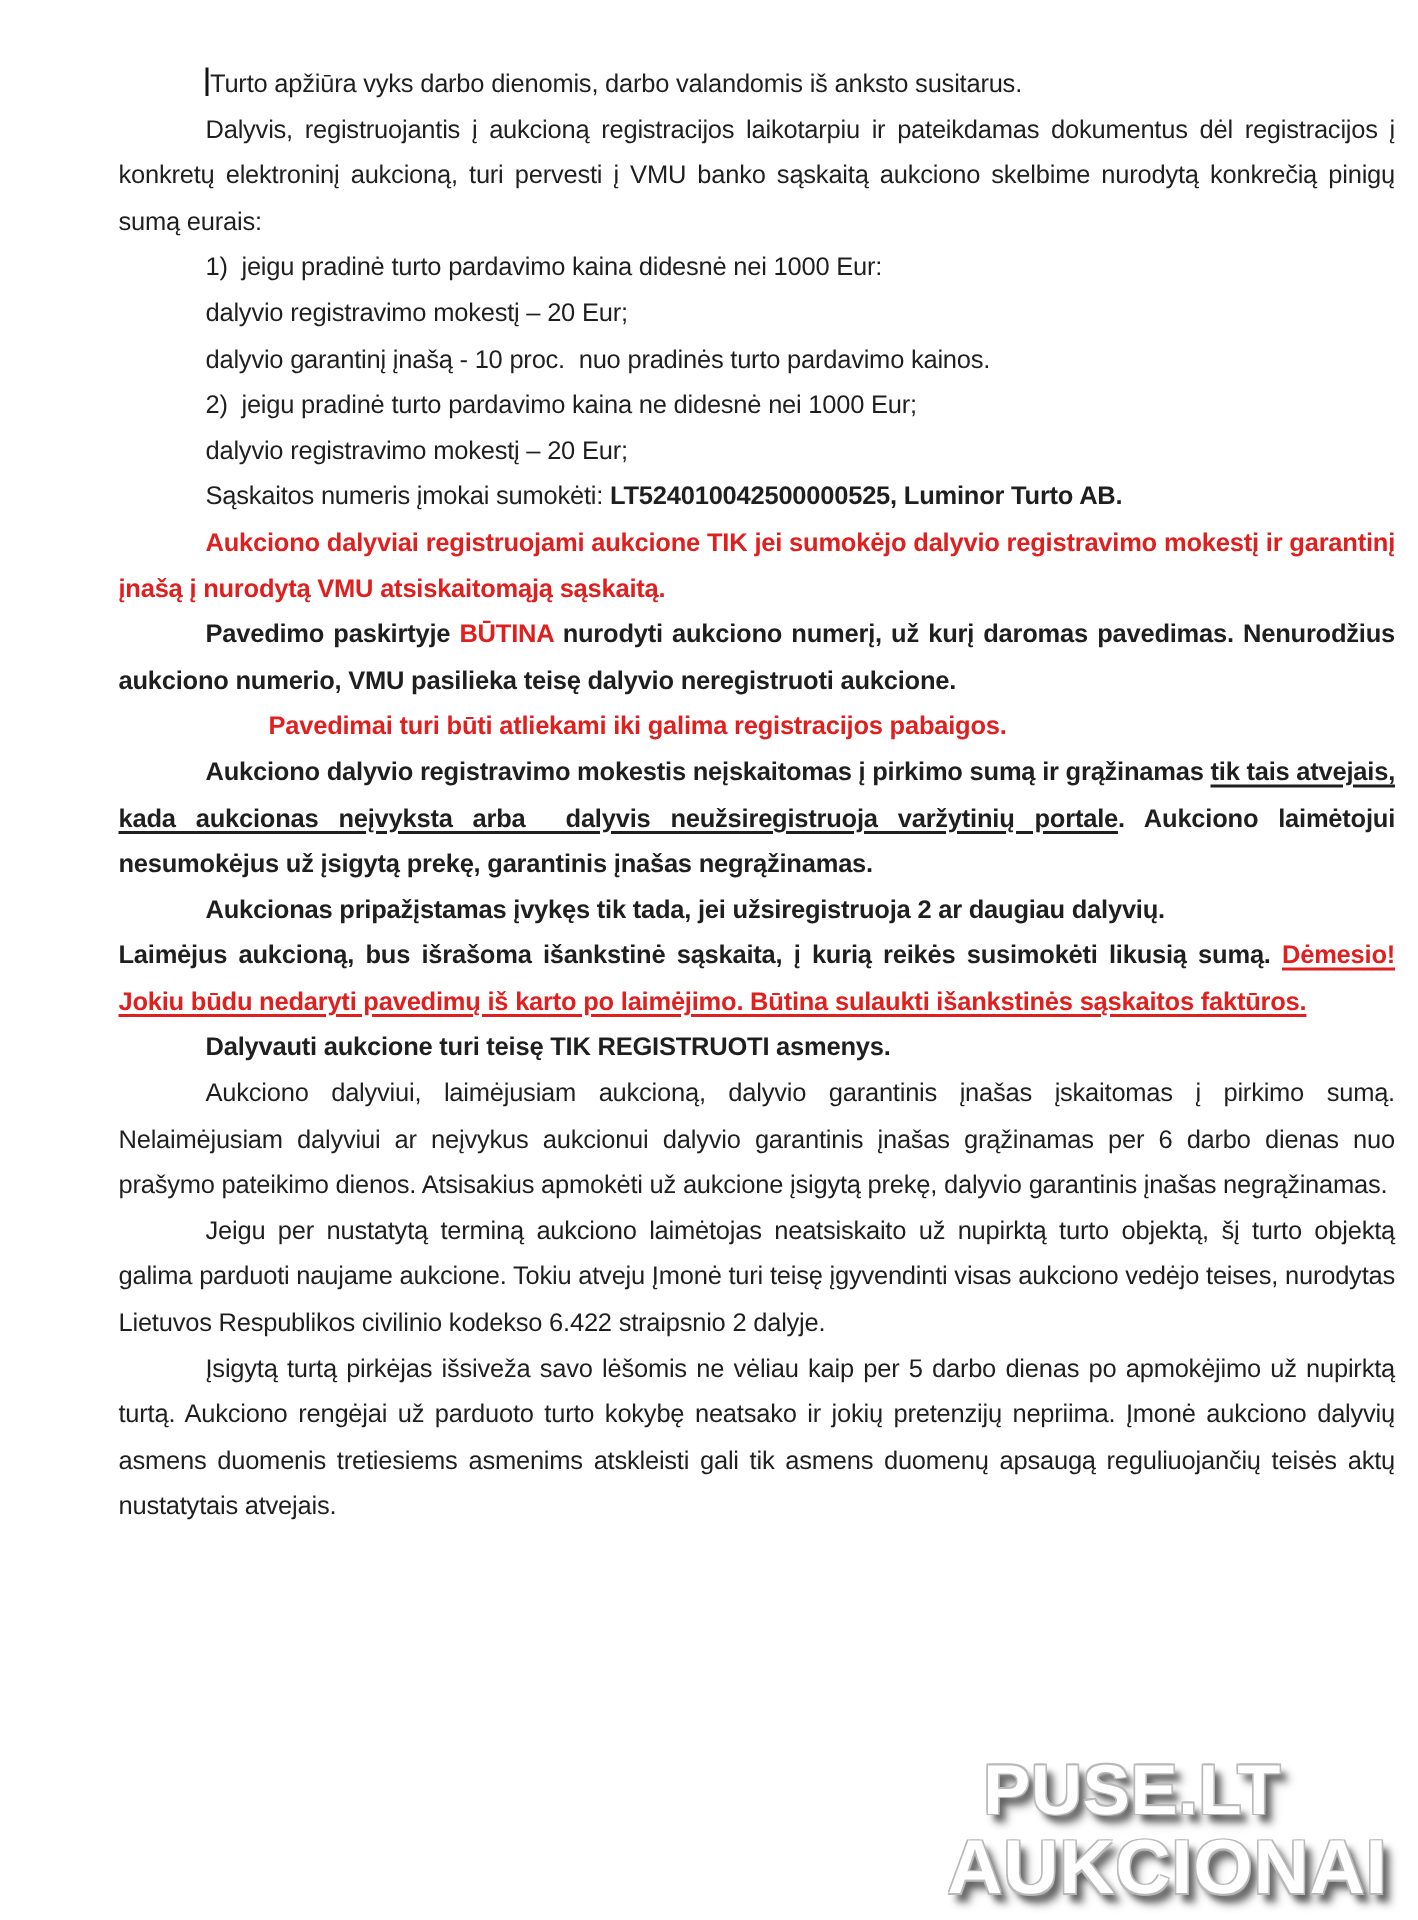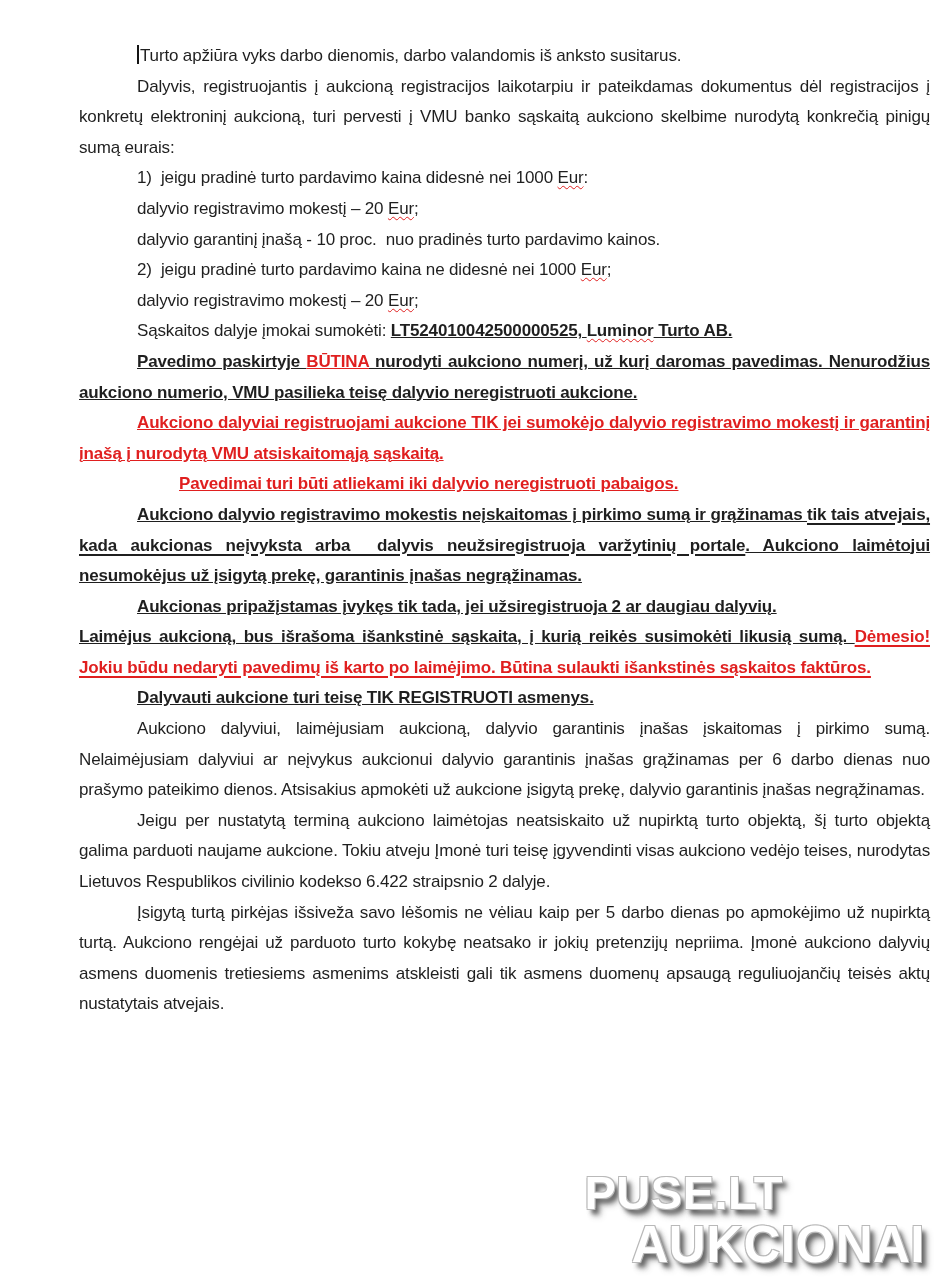--- a/index.html
+++ b/index.html
@@ -15,38 +15,37 @@
     position:absolute;left:35px;top:41px;width:851px;
     font-size:17px;line-height:30.6px;
     text-align:justify;
     letter-spacing:-0.15px;
     margin-left:44px;
   }
   p.para{margin:0;padding:0;}
   p.first{text-indent:58px;}
   p.none{text-indent:0;}
   p.deep{text-indent:100px;}
-  .s-b{font-weight:bold;text-decoration:underline;}
+  .s-b{font-weight:bold;}
   .s-red{color:#e01f1f;}
   .s-u{text-decoration:underline;text-decoration-thickness:1.5px;text-underline-offset:3px;}
   .s-wavy{
-    text-decoration:underline;
     text-decoration-style:wavy;
     text-decoration-color:#e01f1f;
     text-decoration-thickness:1px;
     text-underline-offset:2px;
     text-decoration-skip-ink:none;
   }
   .caret{
     display:inline-block;width:2px;height:19px;
     background:#141414;vertical-align:-3px;margin-right:1px;
   }
   .watermark{
     position:absolute;right:20px;bottom:8px;
-    text-align:left;font-weight:bold;color:#ffffff;
+    text-align:center;font-weight:bold;color:#ffffff;
     line-height:1.06;white-space:nowrap;
   }
   .wm-line1{font-size:47px;letter-spacing:0.5px;}
   .wm-line2{font-size:51px;letter-spacing:0.5px;margin-left:47px;}
   .wm-line1,.wm-line2{
     text-shadow:
       -1px -1px 0 #b9b9b9, 1px -1px 0 #b9b9b9,
       -1px 1px 0 #b9b9b9, 1px 1px 0 #b9b9b9,
       4px 5px 4px rgba(70,70,70,0.78),
       6px 7px 6px rgba(90,90,90,0.45);
@@ -57,24 +56,24 @@
 
 <div class="page">
   <div class="doc">
       <p class="para first"><span class="caret"></span><span class="">Turto apžiūra vyks darbo dienomis, darbo valandomis iš anksto susitarus.</span></p>
       <p class="para first"><span class="">Dalyvis, registruojantis į aukcioną registracijos laikotarpiu ir pateikdamas dokumentus dėl registracijos į konkretų elektroninį aukcioną, turi pervesti į VMU banko sąskaitą aukciono skelbime nurodytą konkrečią pinigų sumą eurais:</span></p>
       <p class="para first"><span class="">1)&nbsp; jeigu pradinė turto pardavimo kaina didesnė nei 1000 </span><span class="s-wavy">Eur</span><span class="">:</span></p>
       <p class="para first"><span class="">dalyvio registravimo mokestį – 20 </span><span class="s-wavy">Eur</span><span class="">;</span></p>
       <p class="para first"><span class="">dalyvio garantinį įnašą - 10 proc.&nbsp; nuo pradinės turto pardavimo kainos.</span></p>
       <p class="para first"><span class="">2)&nbsp; jeigu pradinė turto pardavimo kaina ne didesnė nei 1000 </span><span class="s-wavy">Eur</span><span class="">;</span></p>
       <p class="para first"><span class="">dalyvio registravimo mokestį – 20 </span><span class="s-wavy">Eur</span><span class="">;</span></p>
-      <p class="para first"><span class="">Sąskaitos dalyje įmokai sumokėti: </span><span class="s-b">LT524010042500000525, </span><span class="s-b s-wavy">Luminor</span><span class="s-b"> Turto AB.</span></p>
+      <p class="para first"><span class="">Sąskaitos numeris įmokai sumokėti: </span><span class="s-b">LT524010042500000525, </span><span class="s-b s-wavy">Luminor</span><span class="s-b"> Turto AB.</span></p>
+      <p class="para first"><span class="s-b s-red">Aukciono dalyviai registruojami aukcione TIK jei sumokėjo dalyvio registravimo mokestį ir garantinį įnašą į nurodytą VMU atsiskaitomąją sąskaitą.</span></p>
       <p class="para first"><span class="s-b">Pavedimo paskirtyje </span><span class="s-b s-red">BŪTINA</span><span class="s-b"> nurodyti aukciono numerį, už kurį daromas pavedimas. Nenurodžius aukciono numerio, VMU pasilieka teisę dalyvio neregistruoti aukcione.</span></p>
-      <p class="para first"><span class="s-b s-red">Aukciono dalyviai registruojami aukcione TIK jei sumokėjo dalyvio registravimo mokestį ir garantinį įnašą į nurodytą VMU atsiskaitomąją sąskaitą.</span></p>
-      <p class="para deep"><span class="s-b s-red">Pavedimai turi būti atliekami iki dalyvio neregistruoti pabaigos.</span></p>
+      <p class="para deep"><span class="s-b s-red">Pavedimai turi būti atliekami iki galima registracijos pabaigos.</span></p>
       <p class="para first"><span class="s-b">Aukciono dalyvio registravimo mokestis neįskaitomas į pirkimo sumą ir grąžinamas </span><span class="s-b s-u">tik tais atvejais, kada aukcionas neįvyksta arba &nbsp;dalyvis neužsiregistruoja varžytinių portale</span><span class="s-b">. Aukciono laimėtojui nesumokėjus už įsigytą prekę, garantinis įnašas negrąžinamas.</span></p>
       <p class="para first"><span class="s-b">Aukcionas pripažįstamas įvykęs tik tada, jei užsiregistruoja 2 ar daugiau dalyvių.</span></p>
       <p class="para none"><span class="s-b">Laimėjus aukcioną, bus išrašoma išankstinė sąskaita, į kurią reikės susimokėti likusią sumą. </span><span class="s-b s-red s-u">Dėmesio! Jokiu būdu nedaryti pavedimų iš karto po laimėjimo. Būtina sulaukti išankstinės sąskaitos faktūros.</span></p>
       <p class="para first"><span class="s-b">Dalyvauti aukcione turi teisę TIK REGISTRUOTI asmenys.</span></p>
       <p class="para first"><span class="">Aukciono dalyviui, laimėjusiam aukcioną, dalyvio garantinis įnašas įskaitomas į pirkimo sumą. Nelaimėjusiam dalyviui ar neįvykus aukcionui dalyvio garantinis įnašas grąžinamas per 6 darbo dienas nuo prašymo pateikimo dienos. Atsisakius apmokėti už aukcione įsigytą prekę, dalyvio garantinis įnašas negrąžinamas.</span></p>
       <p class="para first"><span class="">Jeigu per nustatytą terminą aukciono laimėtojas neatsiskaito už nupirktą turto objektą, šį turto objektą galima parduoti naujame aukcione. Tokiu atveju Įmonė turi teisę įgyvendinti visas aukciono vedėjo teises, nurodytas Lietuvos Respublikos civilinio kodekso 6.422 straipsnio 2 dalyje.</span></p>
       <p class="para first"><span class="">Įsigytą turtą pirkėjas išsiveža savo lėšomis ne vėliau kaip per 5 darbo dienas po apmokėjimo už nupirktą turtą. Aukciono rengėjai už parduoto turto kokybę neatsako ir jokių pretenzijų nepriima. Įmonė aukciono dalyvių asmens duomenis tretiesiems asmenims atskleisti gali tik asmens duomenų apsaugą reguliuojančių teisės aktų nustatytais atvejais.</span></p>
     </div>
   <div class="watermark">
     <div class="wm-line1">PUSE.LT</div>

